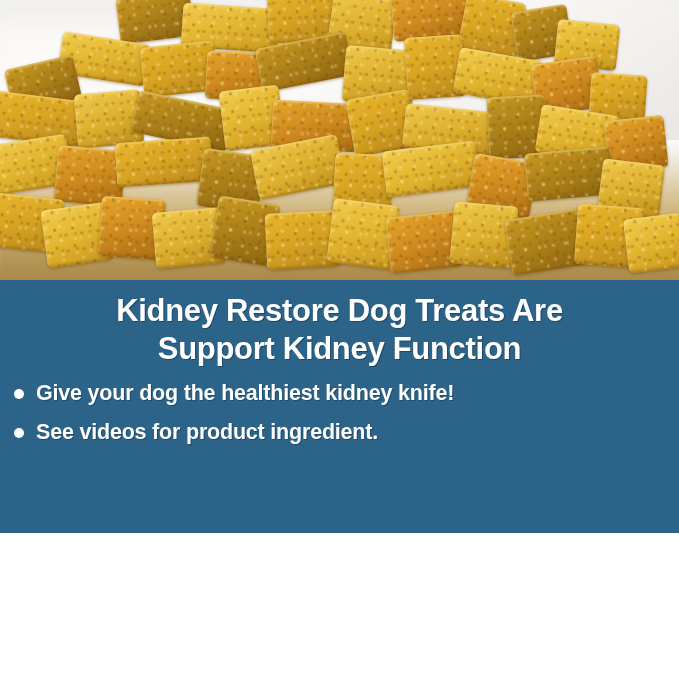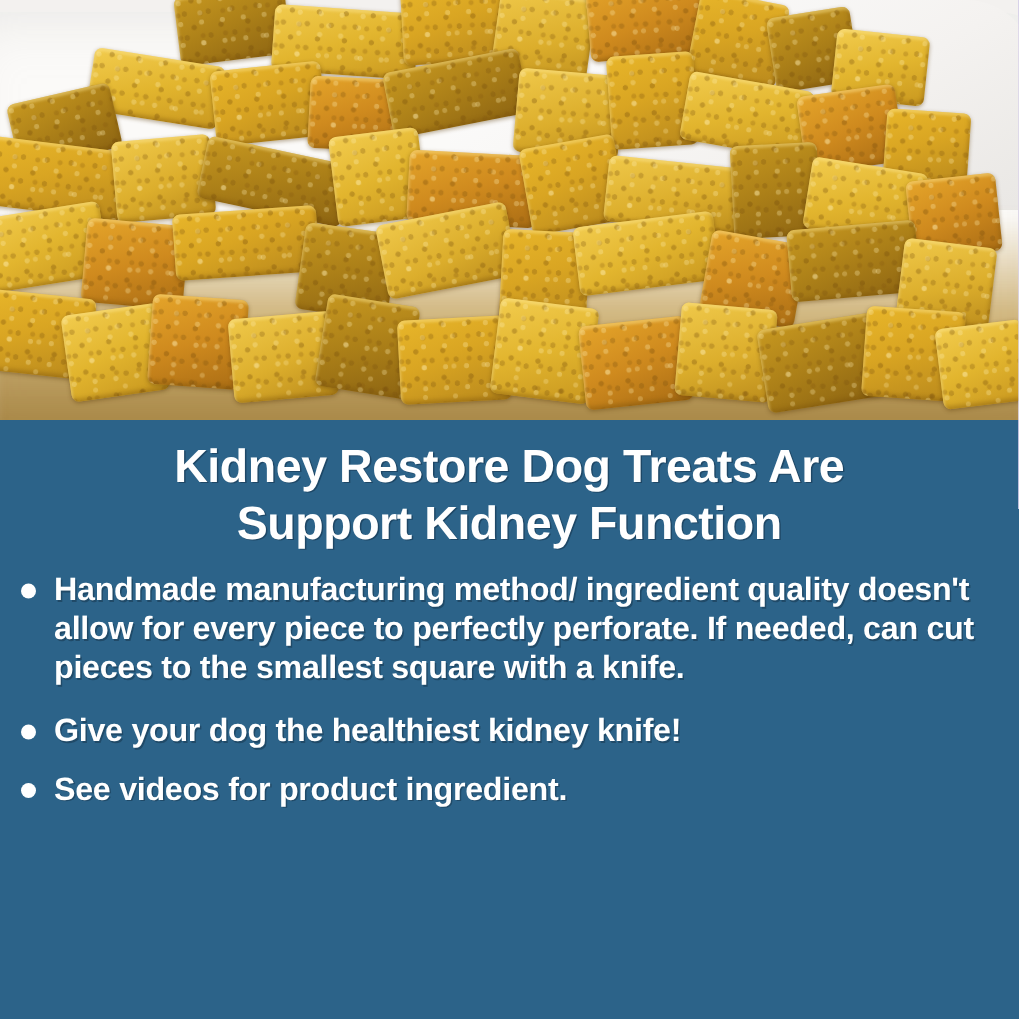--- a/index.html
+++ b/index.html
@@ -3,21 +3,21 @@
 <meta charset="utf-8">
 <style>
   html, body {
     margin: 0;
     padding: 0;
     background: #ffffff;
   }
   #page {
     position: relative;
     width: 679px;
-    height: 679px;
+    height: 533px;
     overflow: hidden;
     font-family: "Liberation Sans", sans-serif;
     background: #f0abfc;
   }
 
   
   #photo {
     position: absolute;
     left: 0;
     top: 0;
@@ -311,24 +311,20 @@
   </div>
 
   <div id="panel">
 
     <h1 id="headline">
       <span class="hl-line">Kidney Restore Dog Treats Are</span>
       <span class="hl-line">Support Kidney Function</span>
     </h1>
 
     <ul id="bullets">
-      <li>
-        <span class="dot"></span>
-        <span class="txt">Handmade manufacturing method/ ingredient quality doesn't allow for every piece to perfectly perforate. If needed, can cut pieces to the smallest square with a knife.</span>
-      </li>
       <li class="tight">
         <span class="dot"></span>
         <span class="txt">Give your dog the healthiest kidney knife!</span>
       </li>
       <li class="tight">
         <span class="dot"></span>
         <span class="txt">See videos for product ingredient.</span>
       </li>
     </ul>
 

